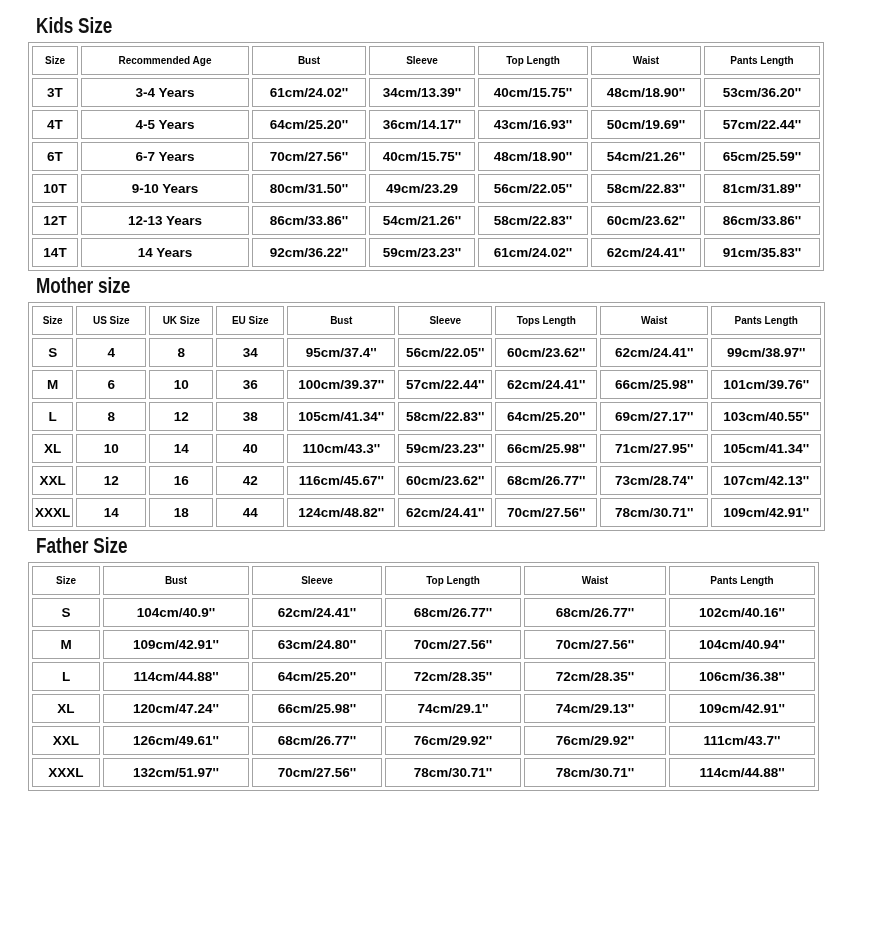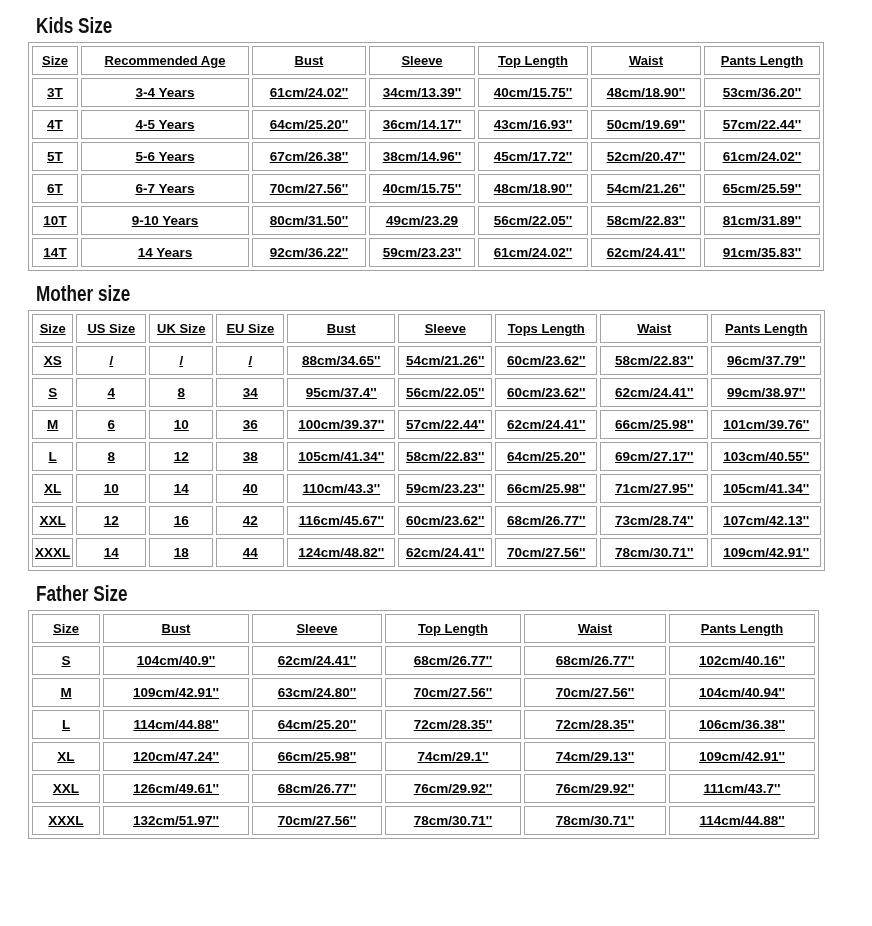--- a/index.html
+++ b/index.html
@@ -10,21 +10,21 @@
   html,body{margin:0;padding:0;}
   body{
     width:872px;
     height:926px;
     background:var(--bg);
     color:var(--text);
     font-family:"Liberation Sans", sans-serif;
     overflow:hidden;
   }
   .wrap{padding:14px 0 0 28px;}
-  .section{margin-bottom:11px;text-decoration:underline;}
+  .section{margin-bottom:3px;}
   .section-title{
     display:inline-block;
     font-weight:bold;
     font-size:22px;
     line-height:24px;
     margin:0 0 4px 8px;
     transform:scaleX(0.78);
     transform-origin:left center;
     letter-spacing:0px;
     color:#111;
@@ -41,21 +41,21 @@
     border:1px solid var(--border);
     background:#fff;
     text-align:center;
     vertical-align:middle;
     font-weight:bold;
     white-space:nowrap;
     height:25px;
     padding:1px 2px;
     overflow:hidden;
   }
-  table.size-table th{font-size:13px;}
+  table.size-table th{font-size:10px;}
   table.size-table td{font-size:13.5px;}
   
   #table-kids   col.c1{width:46px}  #table-kids   col.c2{width:168px}
   #table-kids   col.c3{width:114px} #table-kids   col.c4{width:106px}
   #table-kids   col.c5{width:110px} #table-kids   col.c6{width:110px}
   #table-kids   col.c7{width:116px}
   #table-mother col.c1{width:40px}  #table-mother col.c2{width:70px}
   #table-mother col.c3{width:64px}  #table-mother col.c4{width:68px}
   #table-mother col.c5{width:108px} #table-mother col.c6{width:94px}
   #table-mother col.c7{width:102px} #table-mother col.c8{width:108px}
@@ -105,45 +105,45 @@
           <tr>
             <td>4T</td>
             <td>4-5 Years</td>
             <td>64cm/25.20''</td>
             <td>36cm/14.17''</td>
             <td>43cm/16.93''</td>
             <td>50cm/19.69''</td>
             <td>57cm/22.44''</td>
           </tr>
           <tr>
-            <td>5T</td>
-            <td>5-6 Years</td>
-            <td>67cm/26.38''</td>
-            <td>38cm/14.96''</td>
-            <td>45cm/17.72''</td>
-            <td>52cm/20.47''</td>
-            <td>61cm/24.02''</td>
-          </tr>
-          <tr>
             <td>6T</td>
             <td>6-7 Years</td>
             <td>70cm/27.56''</td>
             <td>40cm/15.75''</td>
             <td>48cm/18.90''</td>
             <td>54cm/21.26''</td>
             <td>65cm/25.59''</td>
           </tr>
           <tr>
             <td>10T</td>
             <td>9-10 Years</td>
             <td>80cm/31.50''</td>
             <td>49cm/23.29</td>
             <td>56cm/22.05''</td>
             <td>58cm/22.83''</td>
             <td>81cm/31.89''</td>
+          </tr>
+          <tr>
+            <td>12T</td>
+            <td>12-13 Years</td>
+            <td>86cm/33.86''</td>
+            <td>54cm/21.26''</td>
+            <td>58cm/22.83''</td>
+            <td>60cm/23.62''</td>
+            <td>86cm/33.86''</td>
           </tr>
           <tr>
             <td>14T</td>
             <td>14  Years</td>
             <td>92cm/36.22''</td>
             <td>59cm/23.23''</td>
             <td>61cm/24.02''</td>
             <td>62cm/24.41''</td>
             <td>91cm/35.83''</td>
           </tr>
@@ -173,31 +173,20 @@
             <th>EU Size</th>
             <th>Bust</th>
             <th>Sleeve</th>
             <th>Tops Length</th>
             <th>Waist</th>
             <th>Pants Length</th>
           </tr>
         </thead>
         <tbody>
           <tr>
-            <td>XS</td>
-            <td>/</td>
-            <td>/</td>
-            <td>/</td>
-            <td>88cm/34.65''</td>
-            <td>54cm/21.26''</td>
-            <td>60cm/23.62''</td>
-            <td>58cm/22.83''</td>
-            <td>96cm/37.79''</td>
-          </tr>
-          <tr>
             <td>S</td>
             <td>4</td>
             <td>8</td>
             <td>34</td>
             <td>95cm/37.4''</td>
             <td>56cm/22.05''</td>
             <td>60cm/23.62''</td>
             <td>62cm/24.41''</td>
             <td>99cm/38.97''</td>
           </tr>

